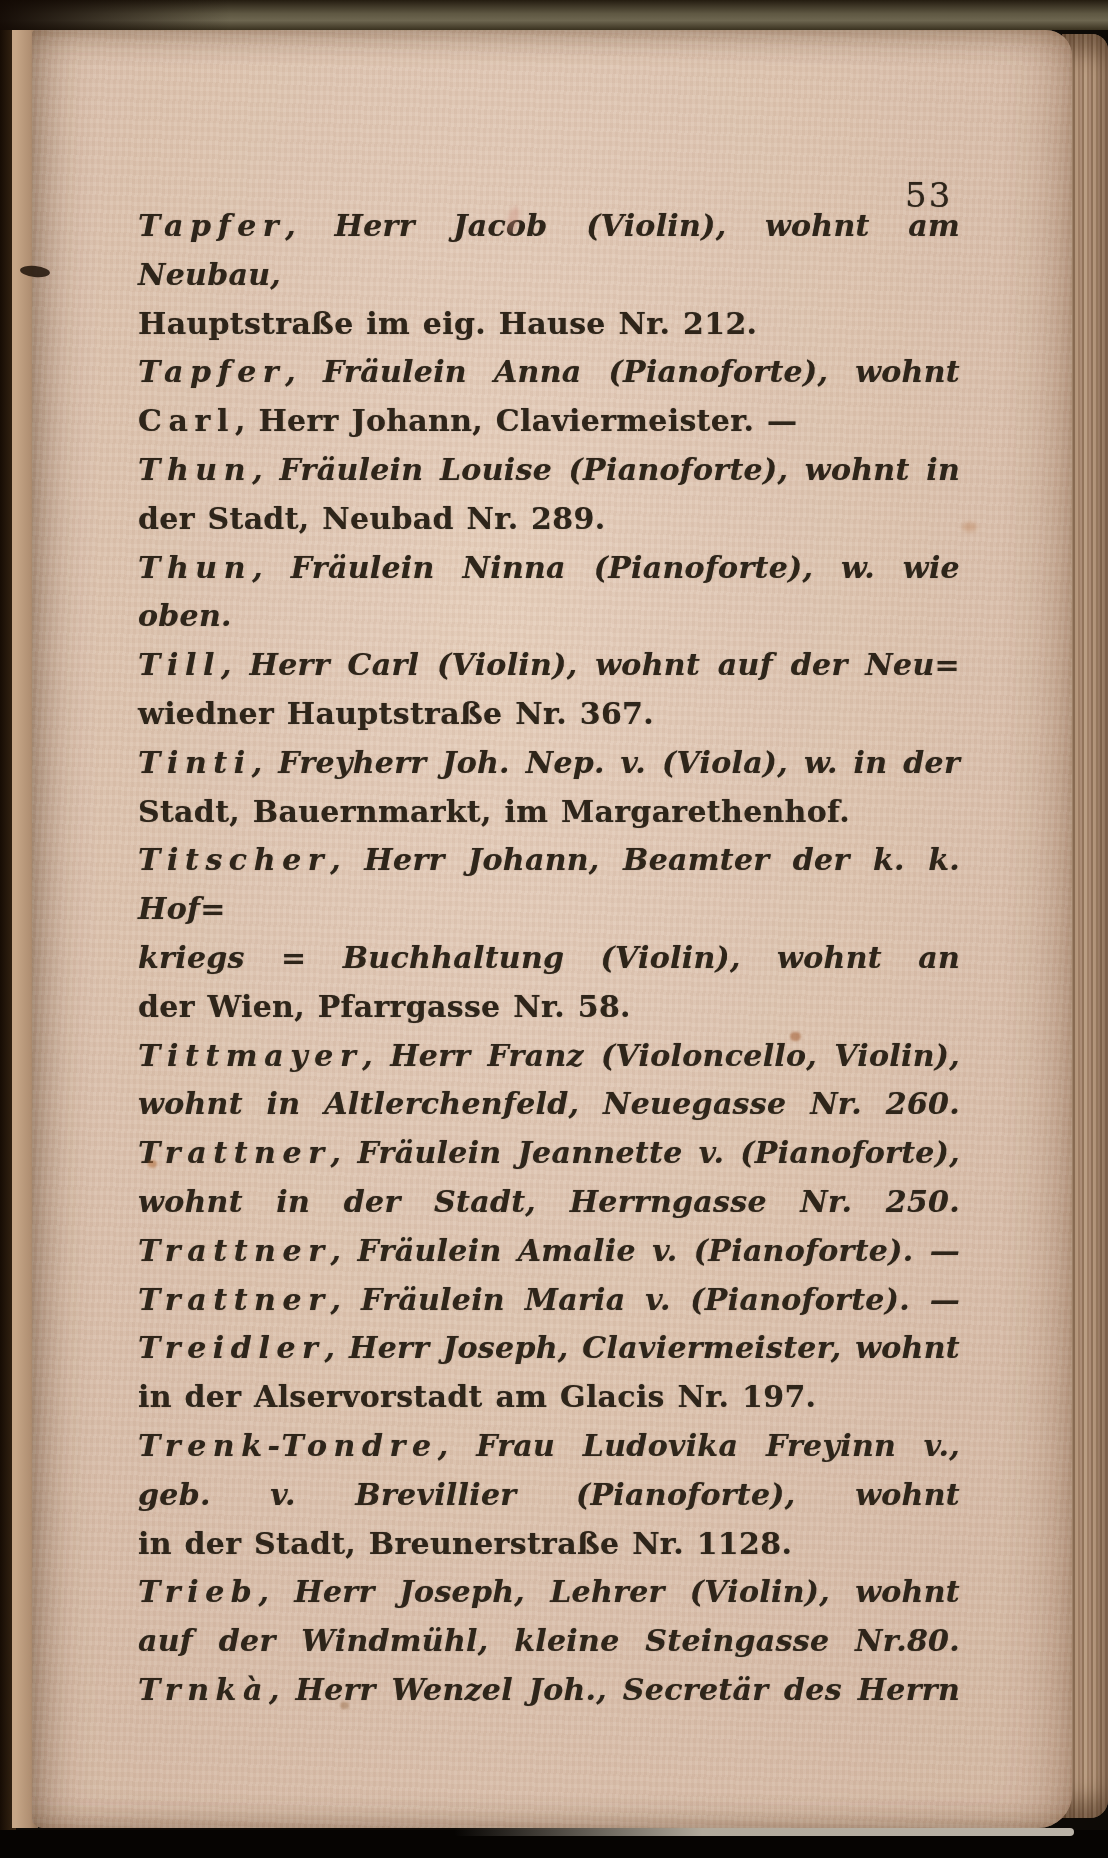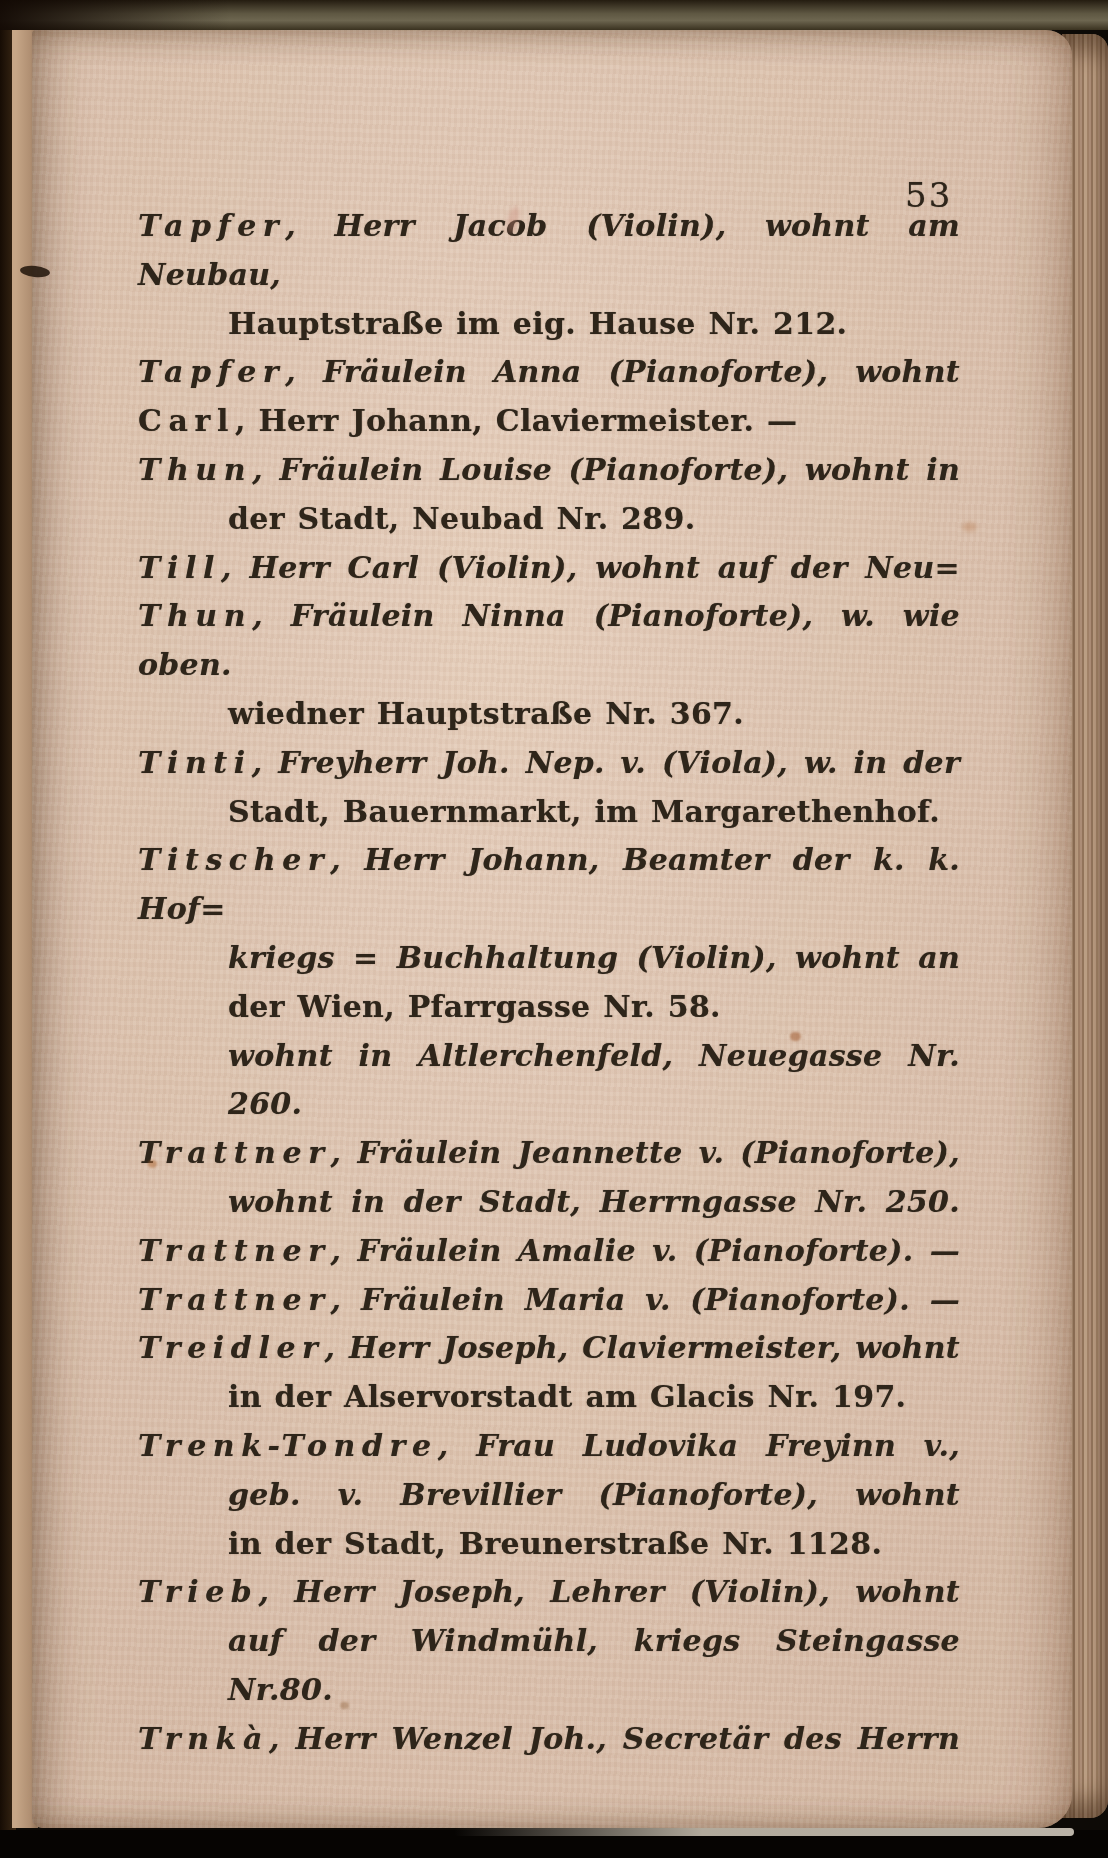--- a/index.html
+++ b/index.html
@@ -77,21 +77,21 @@
     font-weight:400;font-size:34px;line-height:1;color:var(--ink,#2e251a);
     letter-spacing:2px;text-shadow:0 0 1px rgba(46,37,26,.55);
   }
   .text-block{
     position:absolute;left:106px;top:172px;width:822px;
     font-weight:700;font-size:30px;line-height:48.8px;color:var(--ink,#2e251a);
     letter-spacing:.3px;word-spacing:2px;
     text-shadow:0 0 1px rgba(46,37,26,.5);
   }
   .line{white-space:normal;}
-  .line.cont{margin-left:90px;}
+  .line.cont{}
   .line.fill{text-align:justify;text-align-last:justify;font-style:italic;}
   .sperr{letter-spacing:.22em;}
 
   
   .stain{position:absolute;border-radius:50%;pointer-events:none;z-index:3;}
   .s1{left:758px;top:1002px;width:11px;height:9px;background:#a05a2f;opacity:.55;filter:blur(1px);}
   .s2{left:116px;top:1130px;width:9px;height:8px;background:#b06a35;opacity:.5;filter:blur(1px);}
   .s3{left:930px;top:492px;width:15px;height:10px;background:#b5774a;opacity:.35;filter:blur(2px);}
   .s4{left:476px;top:176px;width:10px;height:28px;background:#c98a7a;opacity:.38;filter:blur(2px);transform:rotate(14deg);}
   .s5{left:308px;top:1672px;width:9px;height:7px;background:#8a5a32;opacity:.4;filter:blur(1px);}
@@ -107,40 +107,41 @@
 
   <div class="page">
     <div class="page-num">53</div>
     <div class="text-block">
         <div class="line fill"><span class="sperr">Tapfer</span>, Herr Jacob (Violin), wohnt am Neubau,</div>
         <div class="line cont">Hauptstraße im eig. Hause Nr. 212.</div>
         <div class="line fill"><span class="sperr">Tapfer</span>, Fräulein Anna (Pianoforte), wohnt</div>
         <div class="line"><span class="sperr">Carl</span>, Herr Johann, Claviermeister. —</div>
         <div class="line fill"><span class="sperr">Thun</span>, Fräulein Louise (Pianoforte), wohnt in</div>
         <div class="line cont">der Stadt, Neubad Nr. 289.</div>
+        <div class="line fill"><span class="sperr">Thun</span>, Fräulein Ninna (Pianoforte), w. wie oben.</div>
         <div class="line fill"><span class="sperr">Till</span>, Herr Carl (Violin), wohnt auf der Neu=</div>
-        <div class="line fill"><span class="sperr">Thun</span>, Fräulein Ninna (Pianoforte), w. wie oben.</div>
         <div class="line cont">wiedner Hauptstraße Nr. 367.</div>
         <div class="line fill"><span class="sperr">Tinti</span>, Freyherr Joh. Nep. v. (Viola), w. in der</div>
         <div class="line cont">Stadt, Bauernmarkt, im Margarethenhof.</div>
         <div class="line fill"><span class="sperr">Titscher</span>, Herr Johann, Beamter der k. k. Hof=</div>
         <div class="line cont fill">kriegs = Buchhaltung (Violin), wohnt an</div>
         <div class="line cont">der Wien, Pfarrgasse Nr. 58.</div>
+        <div class="line fill"><span class="sperr">Tittmayer</span>, Herr Franz (Violoncello, Violin),</div>
         <div class="line cont fill">wohnt in Altlerchenfeld, Neuegasse Nr. 260.</div>
         <div class="line fill"><span class="sperr">Trattner</span>, Fräulein Jeannette v. (Pianoforte),</div>
         <div class="line cont fill">wohnt in der Stadt, Herrngasse Nr. 250.</div>
         <div class="line fill"><span class="sperr">Trattner</span>, Fräulein Amalie v. (Pianoforte). —</div>
         <div class="line fill"><span class="sperr">Trattner</span>, Fräulein Maria v. (Pianoforte). —</div>
         <div class="line fill"><span class="sperr">Treidler</span>, Herr Joseph, Claviermeister, wohnt</div>
         <div class="line cont">in der Alservorstadt am Glacis Nr. 197.</div>
         <div class="line fill"><span class="sperr">Trenk-Tondre</span>, Frau Ludovika Freyinn v.,</div>
         <div class="line cont fill">geb. v. Brevillier (Pianoforte), wohnt</div>
         <div class="line cont">in der Stadt, Breunerstraße Nr. 1128.</div>
         <div class="line fill"><span class="sperr">Trieb</span>, Herr Joseph, Lehrer (Violin), wohnt</div>
-        <div class="line cont fill">auf der Windmühl, kriegs Steingasse Nr.80.</div>
+        <div class="line cont fill">auf der Windmühl, kleine Steingasse Nr.80.</div>
         <div class="line fill"><span class="sperr">Trnkà</span>, Herr Wenzel Joh., Secretär des Herrn</div>
       </div>
     <div class="stain s1"></div>
     <div class="stain s2"></div>
     <div class="stain s3"></div>
     <div class="stain s4"></div>
     <div class="stain s5"></div>
   </div>
 
   <div class="top-edge"></div>

